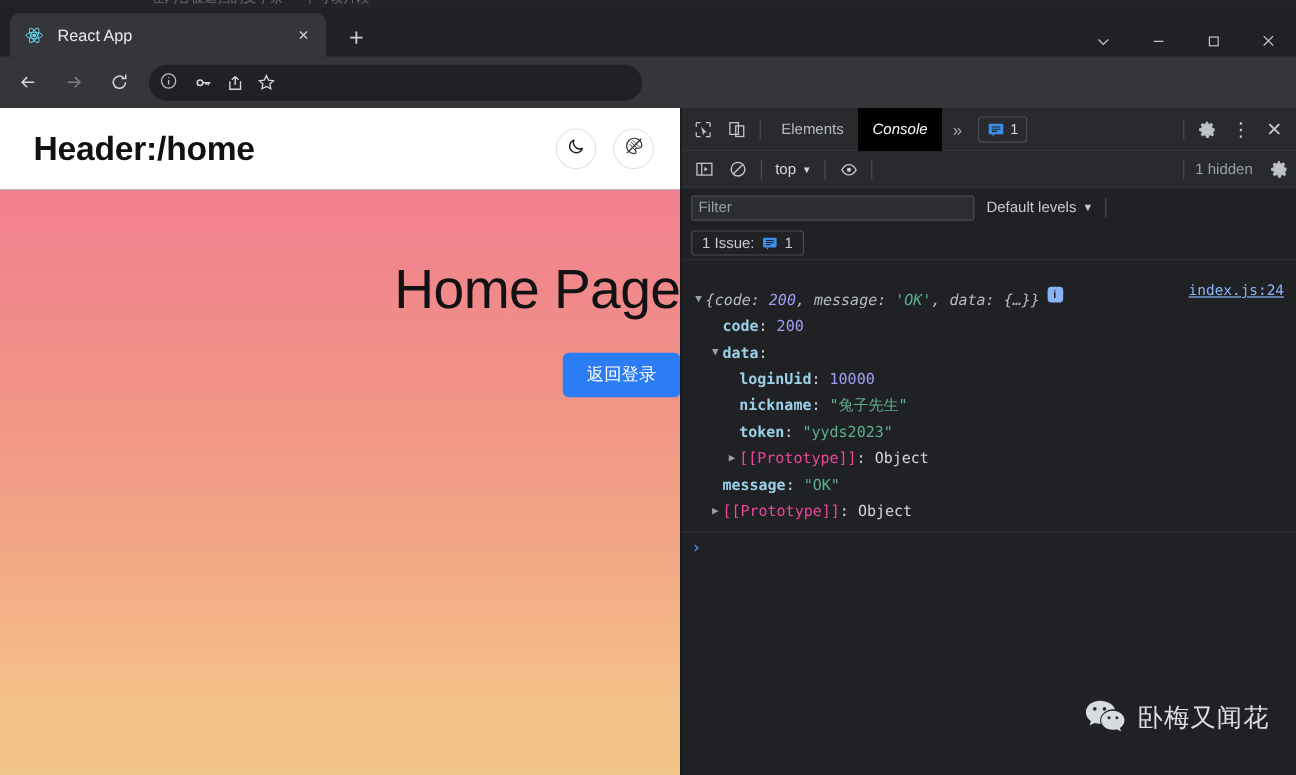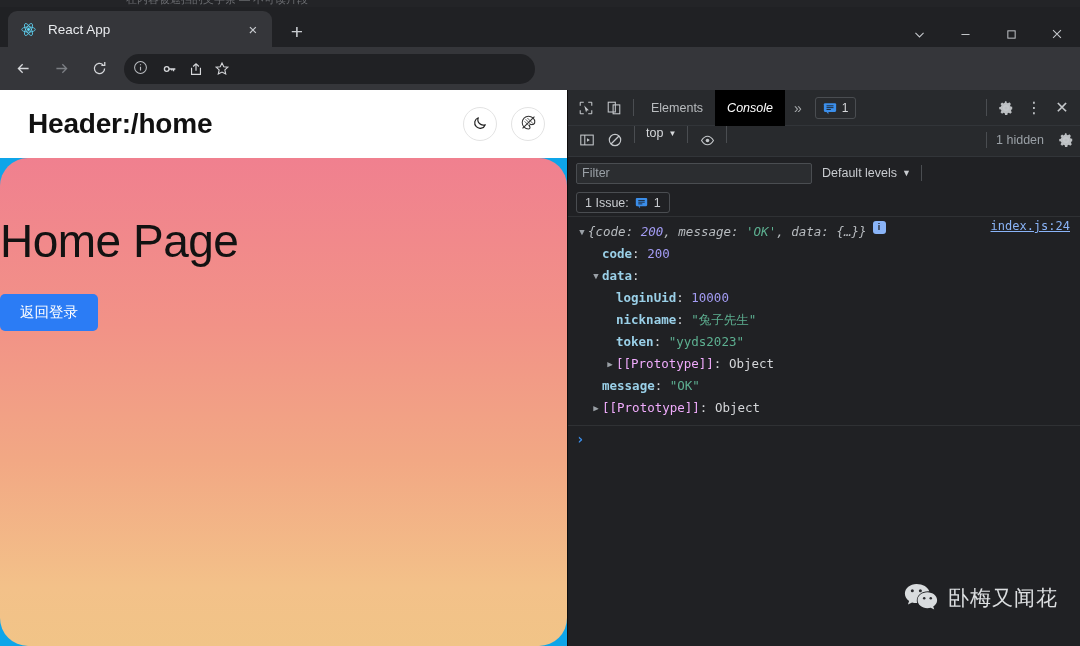--- a/index.html
+++ b/index.html
@@ -113,21 +113,21 @@
   }
   .page-title { font-size: 28px; font-weight: 700; color: #111; letter-spacing: -.2px; }
   .hdr-actions { margin-left: auto; display: flex; align-items: center; gap: 14px; }
   .hdr-btn {
     width: 34px; height: 34px; border-radius: 50%; border: 1px solid #e3e3e3;
     background: #fff; display: flex; align-items: center; justify-content: center;
   }
   .page-body {
     height: 488px;
     background: linear-gradient(180deg, #f0808f 0%, #f29287 34%, #f2a884 62%, #f3c189 88%, #f1c487 100%);
-    display: flex; flex-direction: column; align-items: flex-start; border-radius: 28px;
+    display: flex; flex-direction: column; align-items: flex-end;
   }
   .hero { margin-top: 56px; font-size: 46px; color: #121212; font-weight: 400; letter-spacing: -.5px; }
   .btn-white {
     margin-top: 38px; background: #fff; color: #222; font-size: 14.5px;
     border: none; border-radius: 6px; padding: 9px 20px;
     box-shadow: 0 1px 2px rgba(0,0,0,.13);
     font-family: "Liberation Sans", "DejaVu Sans", sans-serif;
   }
   .btn-blue {
     margin-top: 26px; background: #2b7cf5; color: #fff; font-size: 14.5px;
@@ -157,21 +157,21 @@
   .dt-tab.active { background: #000; color: #fff; font-style: italic; }
   .dt-more { color: #a6a9ac; font-size: 14px; padding: 0 9px; }
   .issue-chip {
     border: 1px solid #4a4d51; border-radius: 3px; height: 22px;
     display: flex; align-items: center; gap: 5px; padding: 0 7px; margin-left: 4px;
   }
   .issue-chip .cnt { color: #d6d8db; font-size: 12px; }
   .dt-right { margin-left: auto; display: flex; align-items: center; padding-right: 4px; }
 
   .dt-toolbar2 {
-    height: 31px; background: #282a2d; display: flex; align-items: flex-start;
+    height: 31px; background: #282a2d; display: flex; align-items: center;
     border-bottom: 1px solid #323539; padding-left: 5px;
   }
   .ctx-sel {
     display: flex; align-items: center; gap: 5px; color: #d6d8db;
     font-size: 12.5px; padding: 0 6px;
   }
   .hidden-lbl { color: #9aa0a6; font-size: 12.5px; margin-right: 8px; }
 
   .dt-filterbar {
     height: 32px; background: #202124; display: flex; align-items: center;
@@ -196,33 +196,33 @@
     color: #c9ccd0; font-size: 12.5px;
   }
 
   .console-area {
     flex: 1; background: #202124; position: relative; overflow: hidden;
     font-family: "DejaVu Sans Mono", "Liberation Mono", monospace;
     font-size: 12.5px;
   }
   .log-entry { position: relative; padding: 4px 8px 6px 8px; }
   .src-link {
-    position: absolute; right: 10px; top: 2px; color: #8ab4f8; font-size: 12px;
+    position: absolute; right: 10px; top: 18px; color: #8ab4f8; font-size: 12px;
     text-decoration: underline;
   }
   .ln { display: flex; align-items: flex-start; line-height: 22px; white-space: pre; }
   .tri {
     width: 12px; flex: 0 0 12px; color: #9aa0a6; font-size: 9px; line-height: 22px;
     text-align: center;
   }
   .tri.open::before { content: "\25BC"; }
   .tri.closed::before { content: "\25B6"; }
   .tri.blank::before { content: ""; }
   .k-prop { color: #9ad0e8; font-weight: bold; }
-  .k-proto { color: #f0abfc; }
+  .k-proto { color: #ec4899; }
   .v-num { color: #a39cf4; }
   .v-str { color: #5db091; }
   .v-obj { color: #d5d7da; }
   .prev { color: #b8bcc0; font-style: italic; }
   .prev .n { color: #a39cf4; font-style: italic; }
   .prev .s { color: #5db091; font-style: italic; }
   .info-dot {
     display: inline-block; width: 13px; height: 13px; border-radius: 3px;
     background: #8ab4f8; color: #202124; font-size: 9px; line-height: 13px;
     text-align: center; font-weight: bold; margin-left: 6px;
@@ -520,21 +520,21 @@
           <path d="M4 12.5l2.2 2.6V12.5z" fill="#3b8eea"></path>
         </svg>
         <span>1</span>
       </div>
     </div>
 
     <div class="console-area">
       <div class="log-entry">
         <a class="src-link">index.js:24</a>
 
-        <div class="ln" style="">
+        <div class="ln" style="margin-top:18px">
           <span class="tri open"></span>
           <span class="prev"><span>{</span><span>code: </span><span class="n">200</span><span>, </span><span>message: </span><span class="s">'OK'</span><span>, </span><span>data: </span><span>{…}</span><span>}</span></span>
           <span class="info-dot">i</span>
         </div>
 
         <div id="prop-lines">
             <div class="ln" style="padding-left: 14px;"><span class="tri blank"></span><span class="k-prop">code</span><span style="color: rgb(213, 215, 218);">: </span><span class="v-num">200</span></div>
             <div class="ln" style="padding-left: 14px;"><span class="tri open"></span><span class="k-prop">data</span><span style="color: rgb(213, 215, 218);">:</span></div>
             <div class="ln" style="padding-left: 28px;"><span class="tri blank"></span><span class="k-prop">loginUid</span><span style="color: rgb(213, 215, 218);">: </span><span class="v-num">10000</span></div>
             <div class="ln" style="padding-left: 28px;"><span class="tri blank"></span><span class="k-prop">nickname</span><span style="color: rgb(213, 215, 218);">: </span><span class="v-str">"兔子先生"</span></div>

